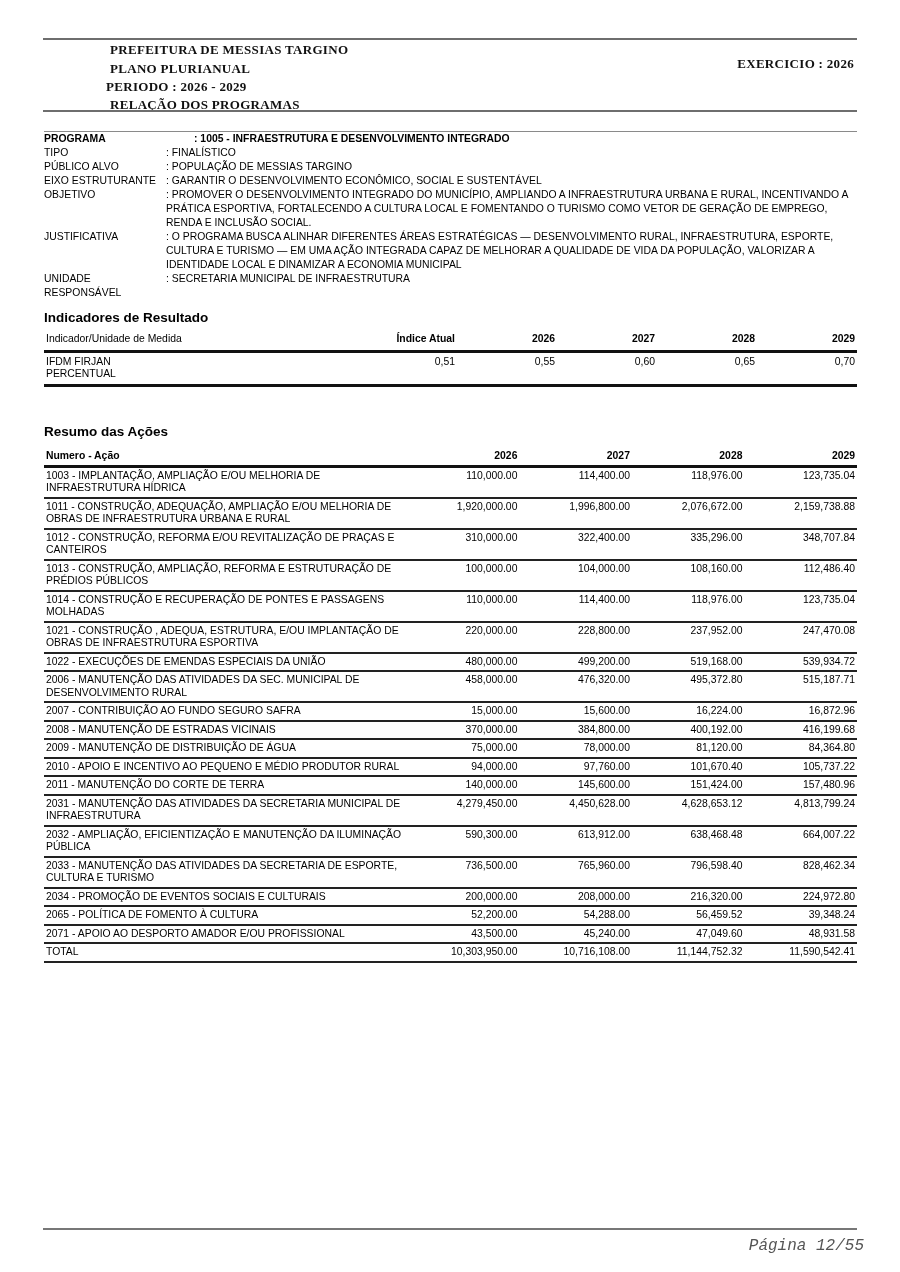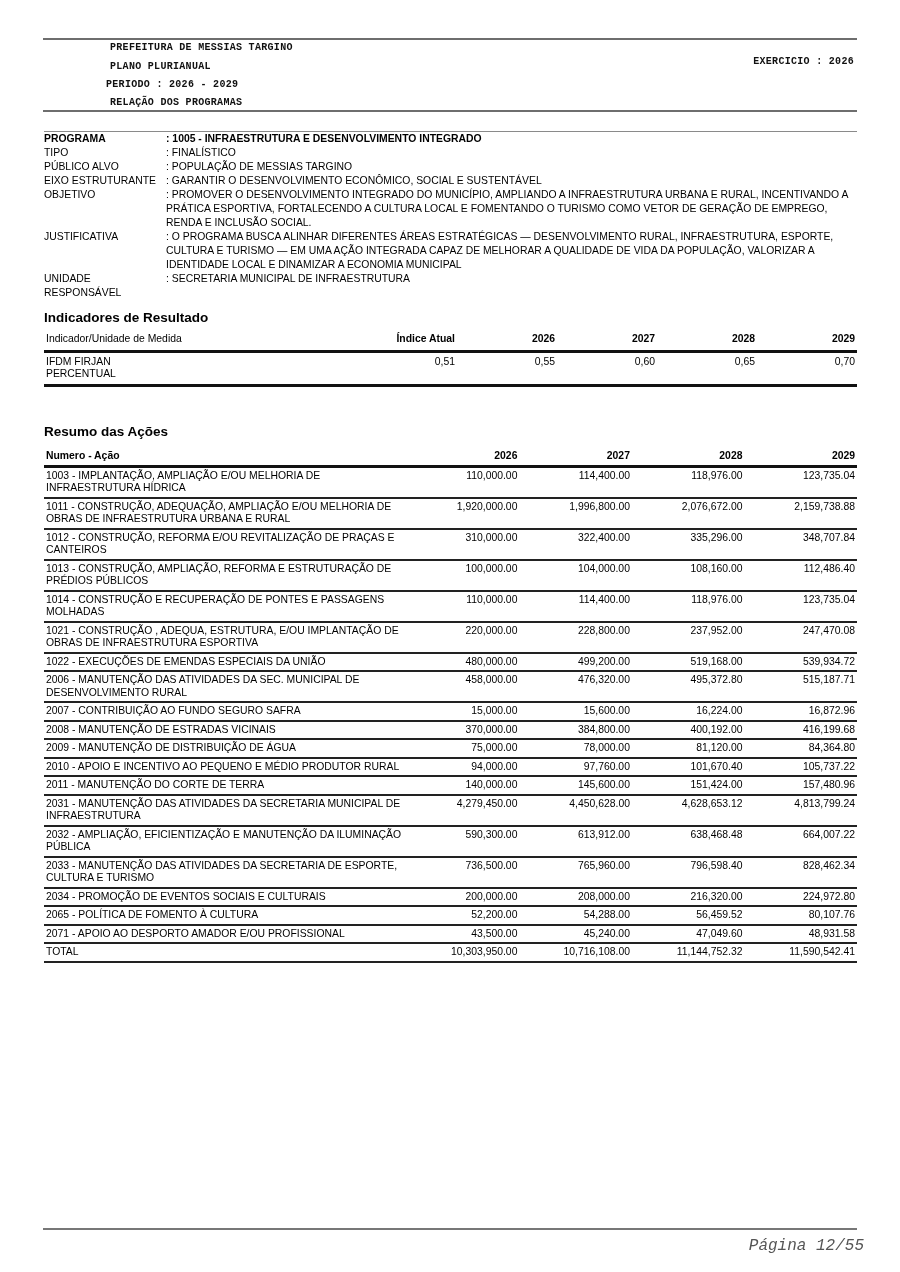--- a/index.html
+++ b/index.html
@@ -1,25 +1,25 @@
 <!DOCTYPE html>
 <html><head>
 <meta charset="utf-8">
 <style>
   html, body { margin: 0; padding: 0; background: #ffffff; }
   body { width: 900px; height: 1272px; position: relative; overflow: hidden; color: #000; font-family: "Liberation Sans", sans-serif; }
 
   .hdr-line { position: absolute; left: 43px; width: 814px; height: 0; border-top: 2px solid #6e6e6e; }
-  .hdr-text { position: absolute; font-family: Liberation Mono, monospace; font-weight: bold; font-size: 10px; letter-spacing: 0.3px; color: #111; }
+  .hdr-text { position: absolute; font-family: Liberation Serif, serif; font-weight: bold; font-size: 13px; letter-spacing: 0.3px; color: #111; }
 
   .prog { position: absolute; left: 44px; top: 131px; width: 813px; border-top: 1px solid #8a8a8a; font-size: 10.4px; line-height: 14px; }
   .prog-row { display: flex; }
   .prog-row .lbl { width: 122px; flex: none; }
   .prog-row .val { flex: 1; }
-  .prog-row.bold { font-weight: bold; }
+  .prog-row.bold { font-weight: bold; gap: 28px; }
 
   .section-title { position: absolute; left: 44px; font-size: 13.5px; font-weight: bold; }
 
   table { border-collapse: collapse; position: absolute; font-size: 10.4px; line-height: 12.5px; }
   td, th { padding: 0; vertical-align: top; }
 
   .ind { left: 44px; top: 330px; width: 813px; }
   .ind th { font-weight: normal; text-align: left; padding: 3px 2px 4px 2px; border-bottom: 3px solid #111; }
   .ind th.num { text-align: right; font-weight: bold; }
   .ind td { padding: 3px 2px 3px 2px; border-bottom: 3px solid #111; }
@@ -249,21 +249,21 @@
         <td class="num">200,000.00</td>
         <td class="num">208,000.00</td>
         <td class="num">216,320.00</td>
         <td class="num">224,972.80</td>
       </tr>
       <tr>
         <td>2065 - POLÍTICA DE FOMENTO À CULTURA</td>
         <td class="num">52,200.00</td>
         <td class="num">54,288.00</td>
         <td class="num">56,459.52</td>
-        <td class="num">80,107.76</td>
+        <td class="num">39,348.24</td>
       </tr>
       <tr>
         <td>2071 - APOIO AO DESPORTO AMADOR E/OU PROFISSIONAL</td>
         <td class="num">43,500.00</td>
         <td class="num">45,240.00</td>
         <td class="num">47,049.60</td>
         <td class="num">48,931.58</td>
       </tr>
       <tr>
         <td>TOTAL</td>

